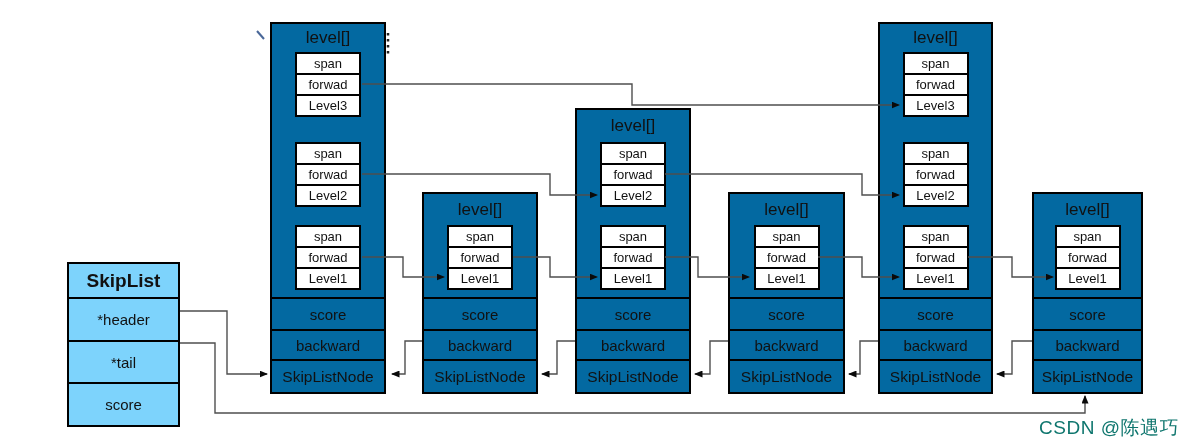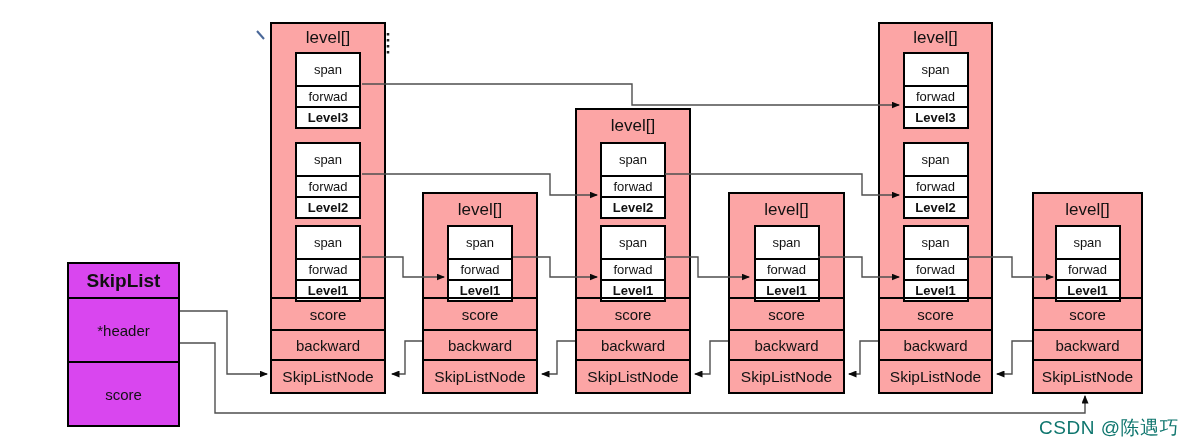--- a/index.html
+++ b/index.html
@@ -4,49 +4,49 @@
 <style>
   html,body{margin:0;padding:0;background:#fff;}
   #stage{
     position:relative;width:1181px;height:445px;background:#fff;overflow:hidden;
     font-family:"Liberation Sans","DejaVu Sans",sans-serif;color:#111;
   }
   #arrows{position:absolute;left:0;top:0;z-index:5;pointer-events:none;}
   
   #skiplist{
     position:absolute;left:67px;top:262px;width:113px;height:165px;
-    border:2px solid #000;box-sizing:border-box;background:#d946ef;z-index:2;
+    border:2px solid #000;box-sizing:border-box;background:#7dd3fc;z-index:2;
     display:flex;flex-direction:column;
   }
   .sl-title{
     height:33px;display:flex;align-items:center;justify-content:center;
     font-weight:bold;font-size:19px;box-sizing:border-box;
   }
   .sl-row{
     flex:1;display:flex;align-items:center;justify-content:center;
     font-size:15px;border-top:2px solid #000;box-sizing:border-box;
   }
   
   .node{
-    position:absolute;border:2px solid #000;box-sizing:border-box;background:#fca5a5;z-index:2;
+    position:absolute;border:2px solid #000;box-sizing:border-box;background:#0369a1;z-index:2;
   }
   .n-title{
     position:absolute;left:0;right:0;top:0;display:flex;align-items:center;justify-content:center;
     font-size:17px;
   }
   .lv{
     position:absolute;left:50%;transform:translateX(-50%);width:66px;
     border:2px solid #000;box-sizing:border-box;background:#fff;
   }
   .lv-r{
-    height:31px;display:flex;align-items:center;justify-content:center;
+    height:19px;display:flex;align-items:center;justify-content:center;
     font-size:13px;box-sizing:border-box;line-height:1;
   }
   .lv-r.sep{border-top:2px solid #000;height:21px;}
-  .lv-r.name{font-weight:bold;}
+  .lv-r.name{font-weight:normal;}
   .bottom{position:absolute;left:0;right:0;bottom:0;height:95px;}
   .b-r{
     display:flex;align-items:center;justify-content:center;
     border-top:2px solid #000;box-sizing:border-box;font-size:15px;
   }
   .b-r.r-score{height:32px;}
   .b-r.r-back{height:30px;}
   .b-r.r-footer{height:33px;font-weight:normal;font-size:15.5px;}
   
   #watermark{
@@ -88,20 +88,21 @@
       <polyline points="180,343 215,343 215,413 1085,413 1085,396" marker-end="url(#ah)"></polyline>
     </g>
 
     <line x1="257" y1="31" x2="264" y2="39" stroke="#4a6899" stroke-width="2"></line>
     <line x1="388" y1="33" x2="388" y2="56" stroke="#222" stroke-width="2.5" stroke-dasharray="2.5,3.5"></line>
   </svg>
 
   <div id="skiplist">
     <div class="sl-title">SkipList</div>
     <div class="sl-row">*header</div>
+    <div class="sl-row">*tail</div>
     <div class="sl-row">score</div>
   </div>
 
   <div class="node" style="left:270px;top:22px;width:116px;height:372px">
       <div class="n-title" style="height:28px">level[]</div>
       <div class="lv" style="top:28px">
             <div class="lv-r">span</div>
             <div class="lv-r sep">forwad</div>
             <div class="lv-r sep name">Level3</div>
           </div>

